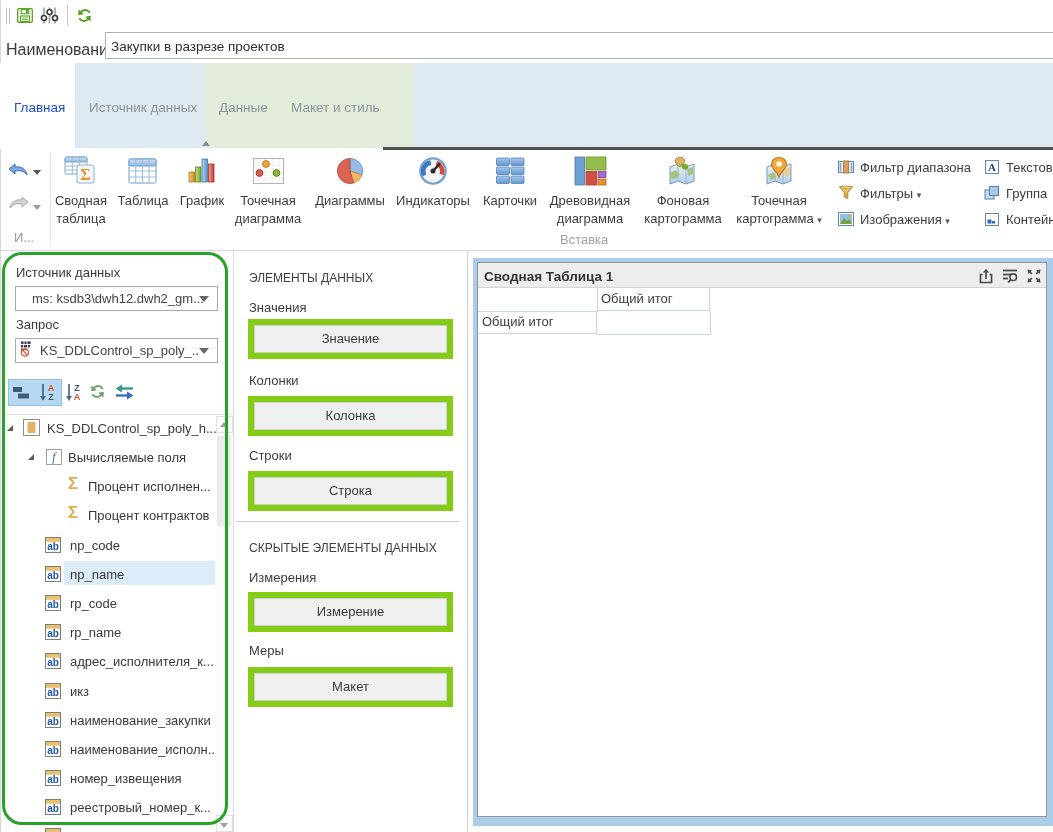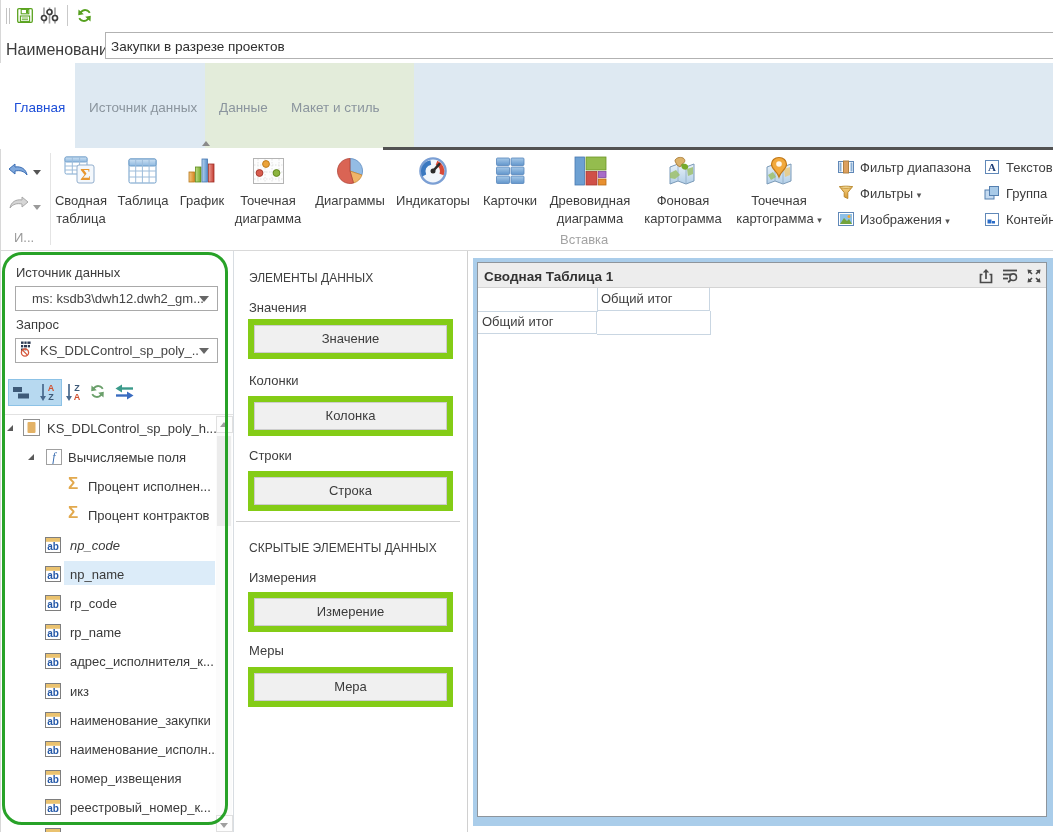--- a/index.html
+++ b/index.html
@@ -339,21 +339,21 @@
  <div class="txt" style="left:88px;">Процент исполнен...</div>
 </div>
 <div class="trow" style="top:501px;">
  <div style="position:absolute;left:68px;top:2px;font-size:17px;font-weight:bold;color:#e2a94e;">Σ</div>
  <div class="txt" style="left:88px;">Процент контрактов</div>
 </div>
 <div class="trow" style="top:531px;">
  <svg style="position:absolute;left:45px;top:6px;" width="16" height="16">
       <use href="#abico"></use>
     </svg>
- <div class="txt" style="left:70px;font-style:italic;">np_code</div>
+ <div class="txt" style="left:70px;">np_code</div>
 </div>
 <div class="trow" style="top:560px;">
  <div style="position:absolute;left:64px;top:1px;width:151px;height:24px;background:#dcecf9;"></div>
  <svg style="position:absolute;left:45px;top:6px;" width="16" height="16">
       <use href="#abico"></use>
     </svg>
  <div class="txt" style="left:70px;">np_name</div>
 </div>
 <div class="trow" style="top:589px;">
  <svg style="position:absolute;left:45px;top:6px;" width="16" height="16">
@@ -433,21 +433,21 @@
     <div class="in">Строка</div>
   </div>
 <div class="a" style="left:236px;top:521px;width:224px;height:1px;background:#cfcfcf;"></div>
 <div class="a" style="left:249px;top:541px;font-size:12px;color:#3f3f3f;">СКРЫТЫЕ ЭЛЕМЕНТЫ ДАННЫХ</div>
 <div class="a" style="left:249px;top:570px;font-size:13px;color:#3d3d3d;">Измерения</div>
 <div class="btn" style="left:248px;top:592px;width:205px;height:40px;">
     <div class="in">Измерение</div>
   </div>
 <div class="a" style="left:249px;top:643px;font-size:13px;color:#3d3d3d;">Меры</div>
 <div class="btn" style="left:248px;top:667px;width:205px;height:40px;">
-    <div class="in">Мера</div>
+    <div class="in">Макет</div>
   </div>
 
 <div class="a" style="left:473px;top:258px;width:580px;height:568px;background:#aacdea;"></div>
 <div class="a" style="left:477px;top:262px;width:568px;height:553px;background:#fff;border:1px solid #8e959c;"></div>
 <div class="a" style="left:478px;top:263px;width:568px;height:24px;background:#ededed;border-bottom:1px solid #d4d4d4;"></div>
 <div class="a" style="left:484px;top:269px;font-size:13.5px;font-weight:bold;color:#333;">Сводная Таблица 1</div>
 <svg class="a" style="left:977px;top:267px;" width="18" height="18" viewBox="0 0 18 18">
 <path d="M5.5,7.5 L3.5,7.5 L3.5,15.5 L14.5,15.5 L14.5,7.5 L12.5,7.5" fill="none" stroke="#4a4a4a" stroke-width="1.7"></path>
 <line x1="9" y1="12" x2="9" y2="3.5" stroke="#4a4a4a" stroke-width="1.7"></line>
 <path d="M9,2 L5.8,5.6 L12.2,5.6 Z" fill="#4a4a4a"></path>

